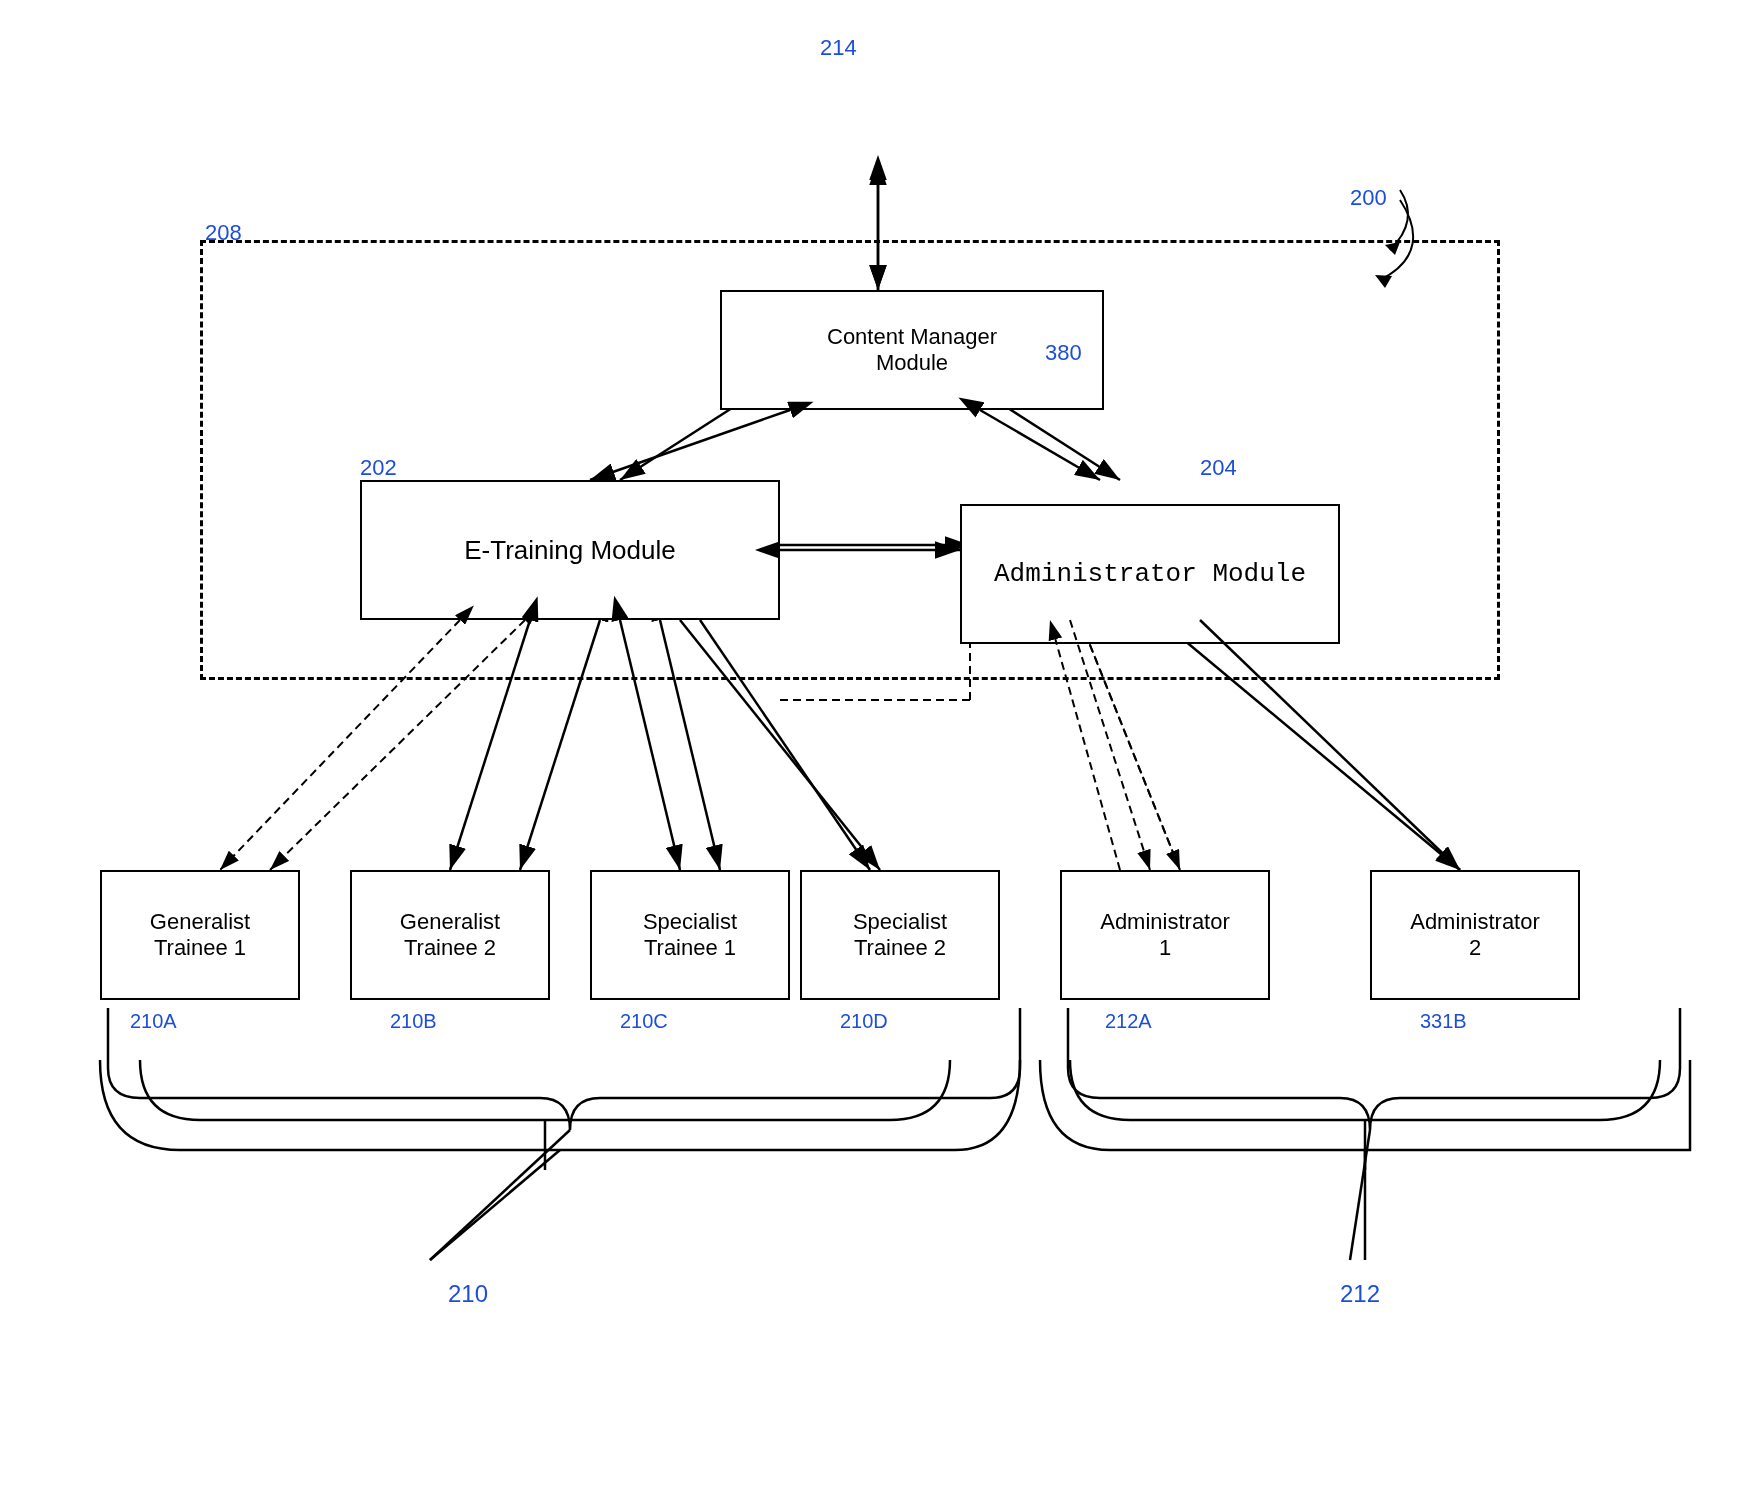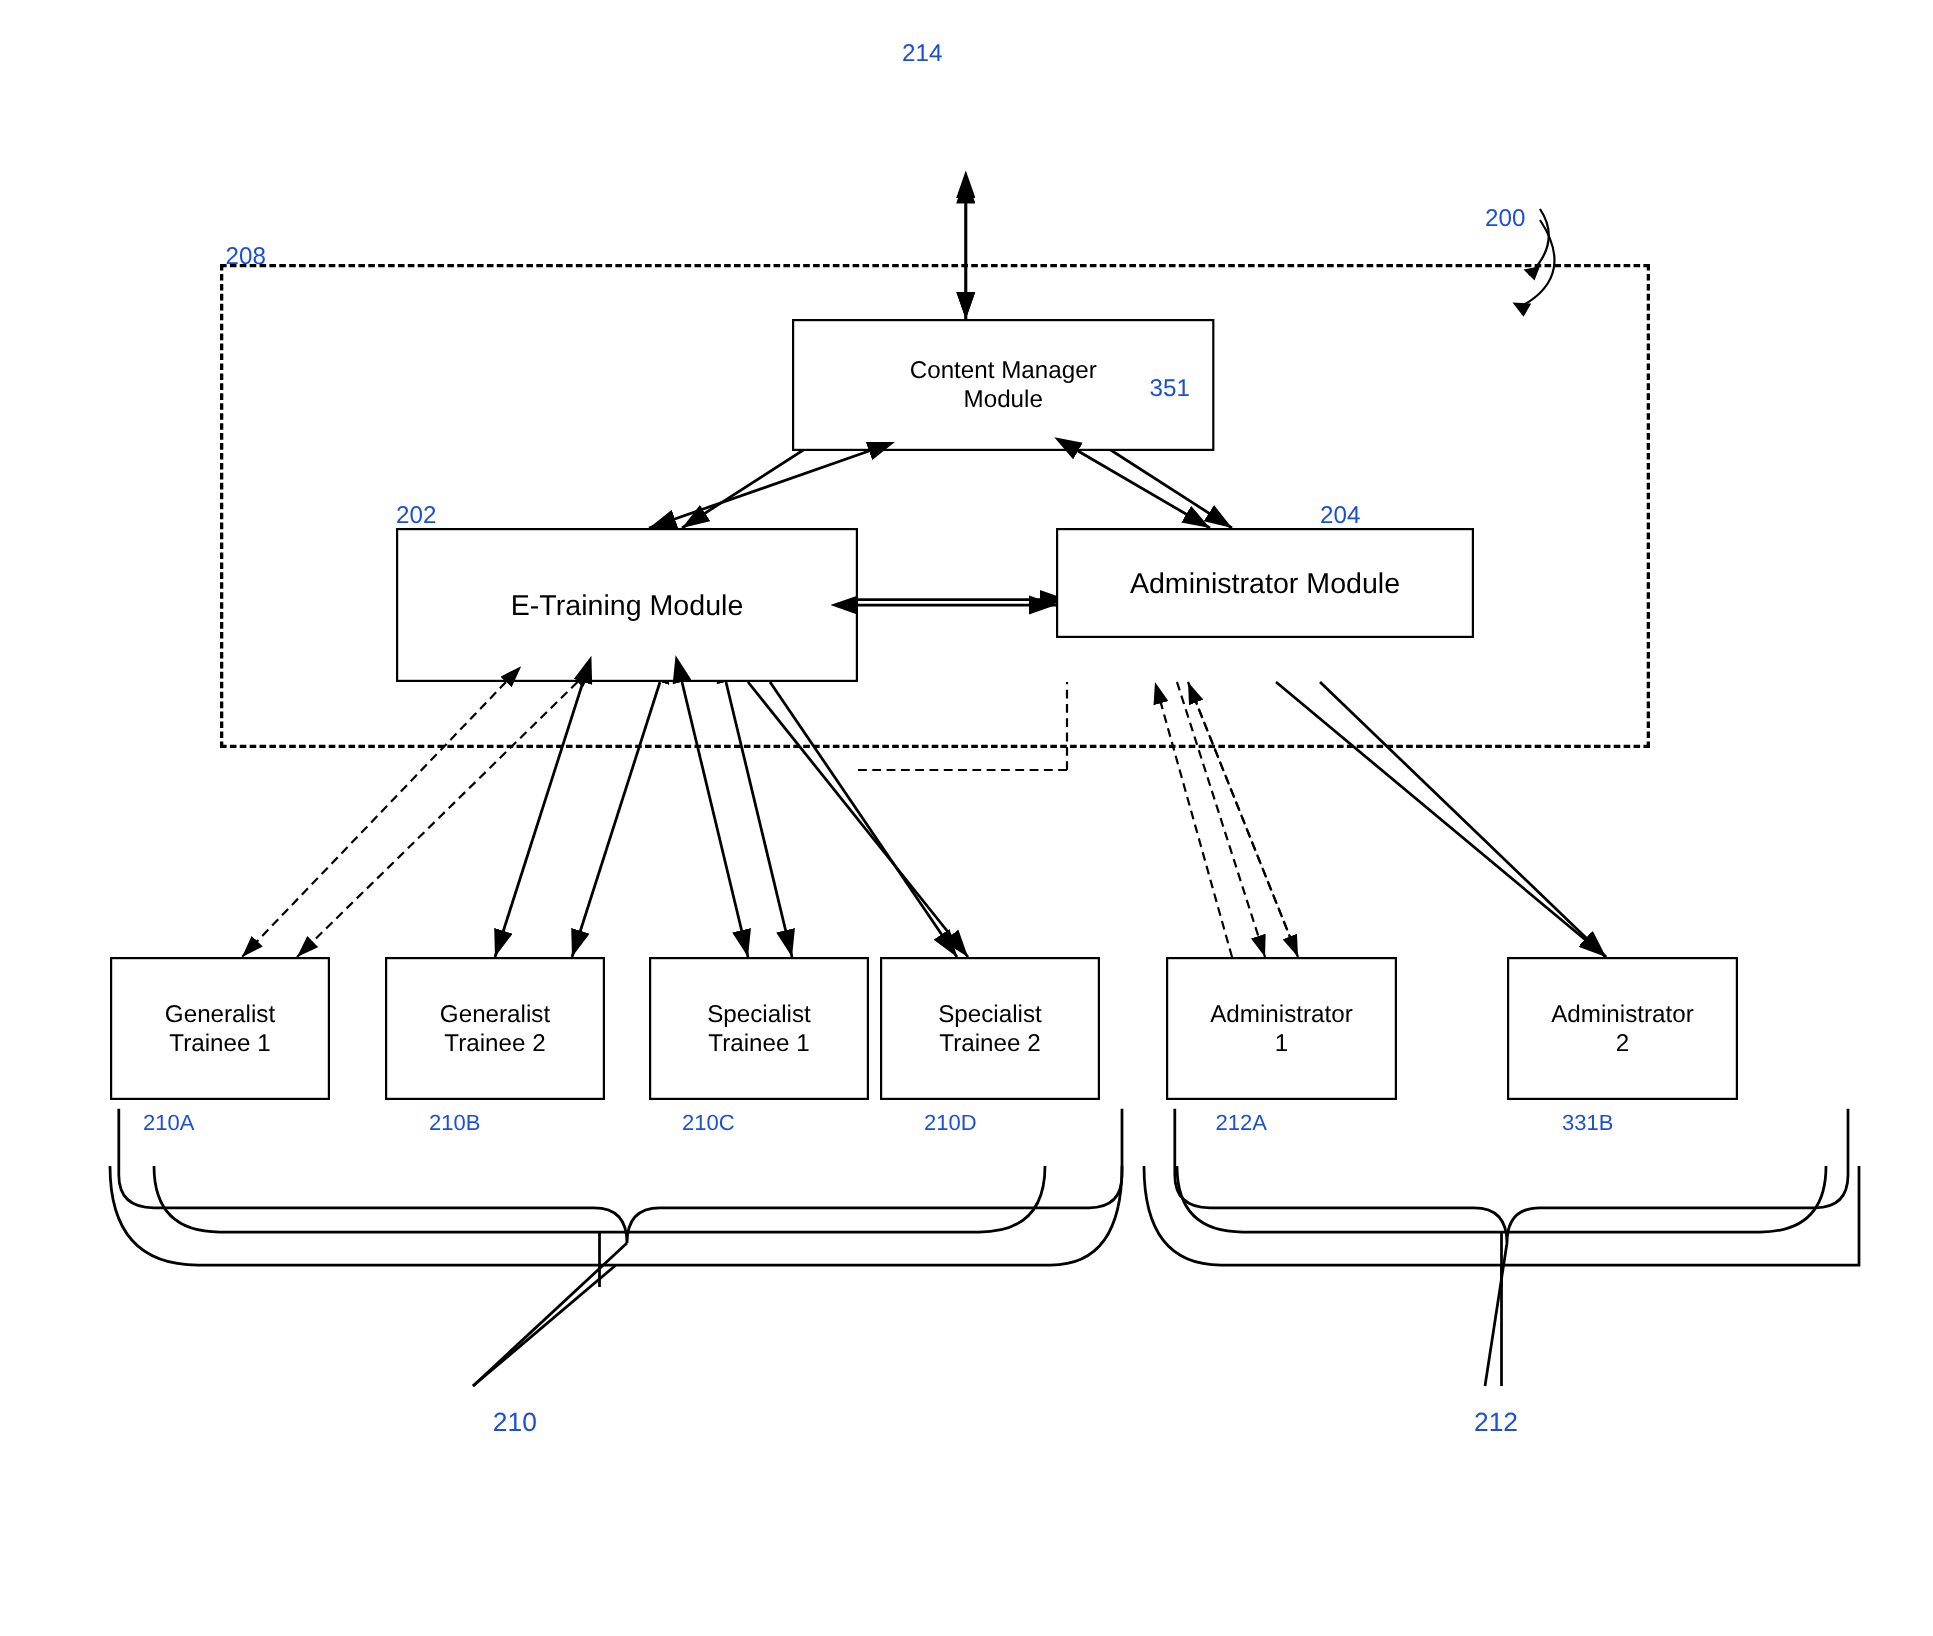--- a/index.html
+++ b/index.html
@@ -111,29 +111,29 @@
 
   <div class="dashed-rect" style="left:200px; top:240px; width:1300px; height:440px;"></div>
 
 
   <div class="label" style="left:820px; top:35px; font-size:22px;">214</div>
 
   <div class="box" style="left:720px; top:290px; width:384px; height:120px; font-size:22px;">
     <span>Content Manager<br>Module</span>
   </div>
 
-  <div class="label" style="left:1045px; top:340px; font-size:22px;">351</div>
+  <div class="label" style="left:1045px; top:340px; font-size:22px;">380</div>
 
   <div class="box" style="left:360px; top:480px; width:420px; height:140px; font-size:26px;">
     <span>E-Training Module</span>
   </div>
 
   <div class="label" style="left:360px; top:455px; font-size:22px;">202</div>
 
-  <div class="box" style="left:960px; top:480px; width:380px; height:100px; font-size:26px;">
+  <div class="box" style="left:960px; top:504px; width:380px; height:140px; font-size:26px;font-family:Liberation Mono, monospace;">
     <span>Administrator Module</span>
   </div>
 
   <div class="label" style="left:1200px; top:455px; font-size:22px;">204</div>
 
   <div class="box" style="left:100px; top:870px; width:200px; height:130px; font-size:22px;">
     <span>Generalist<br>Trainee 1</span>
   </div>
 
   <div class="label" style="left:130px; top:1010px; font-size:20px;">210A</div>

